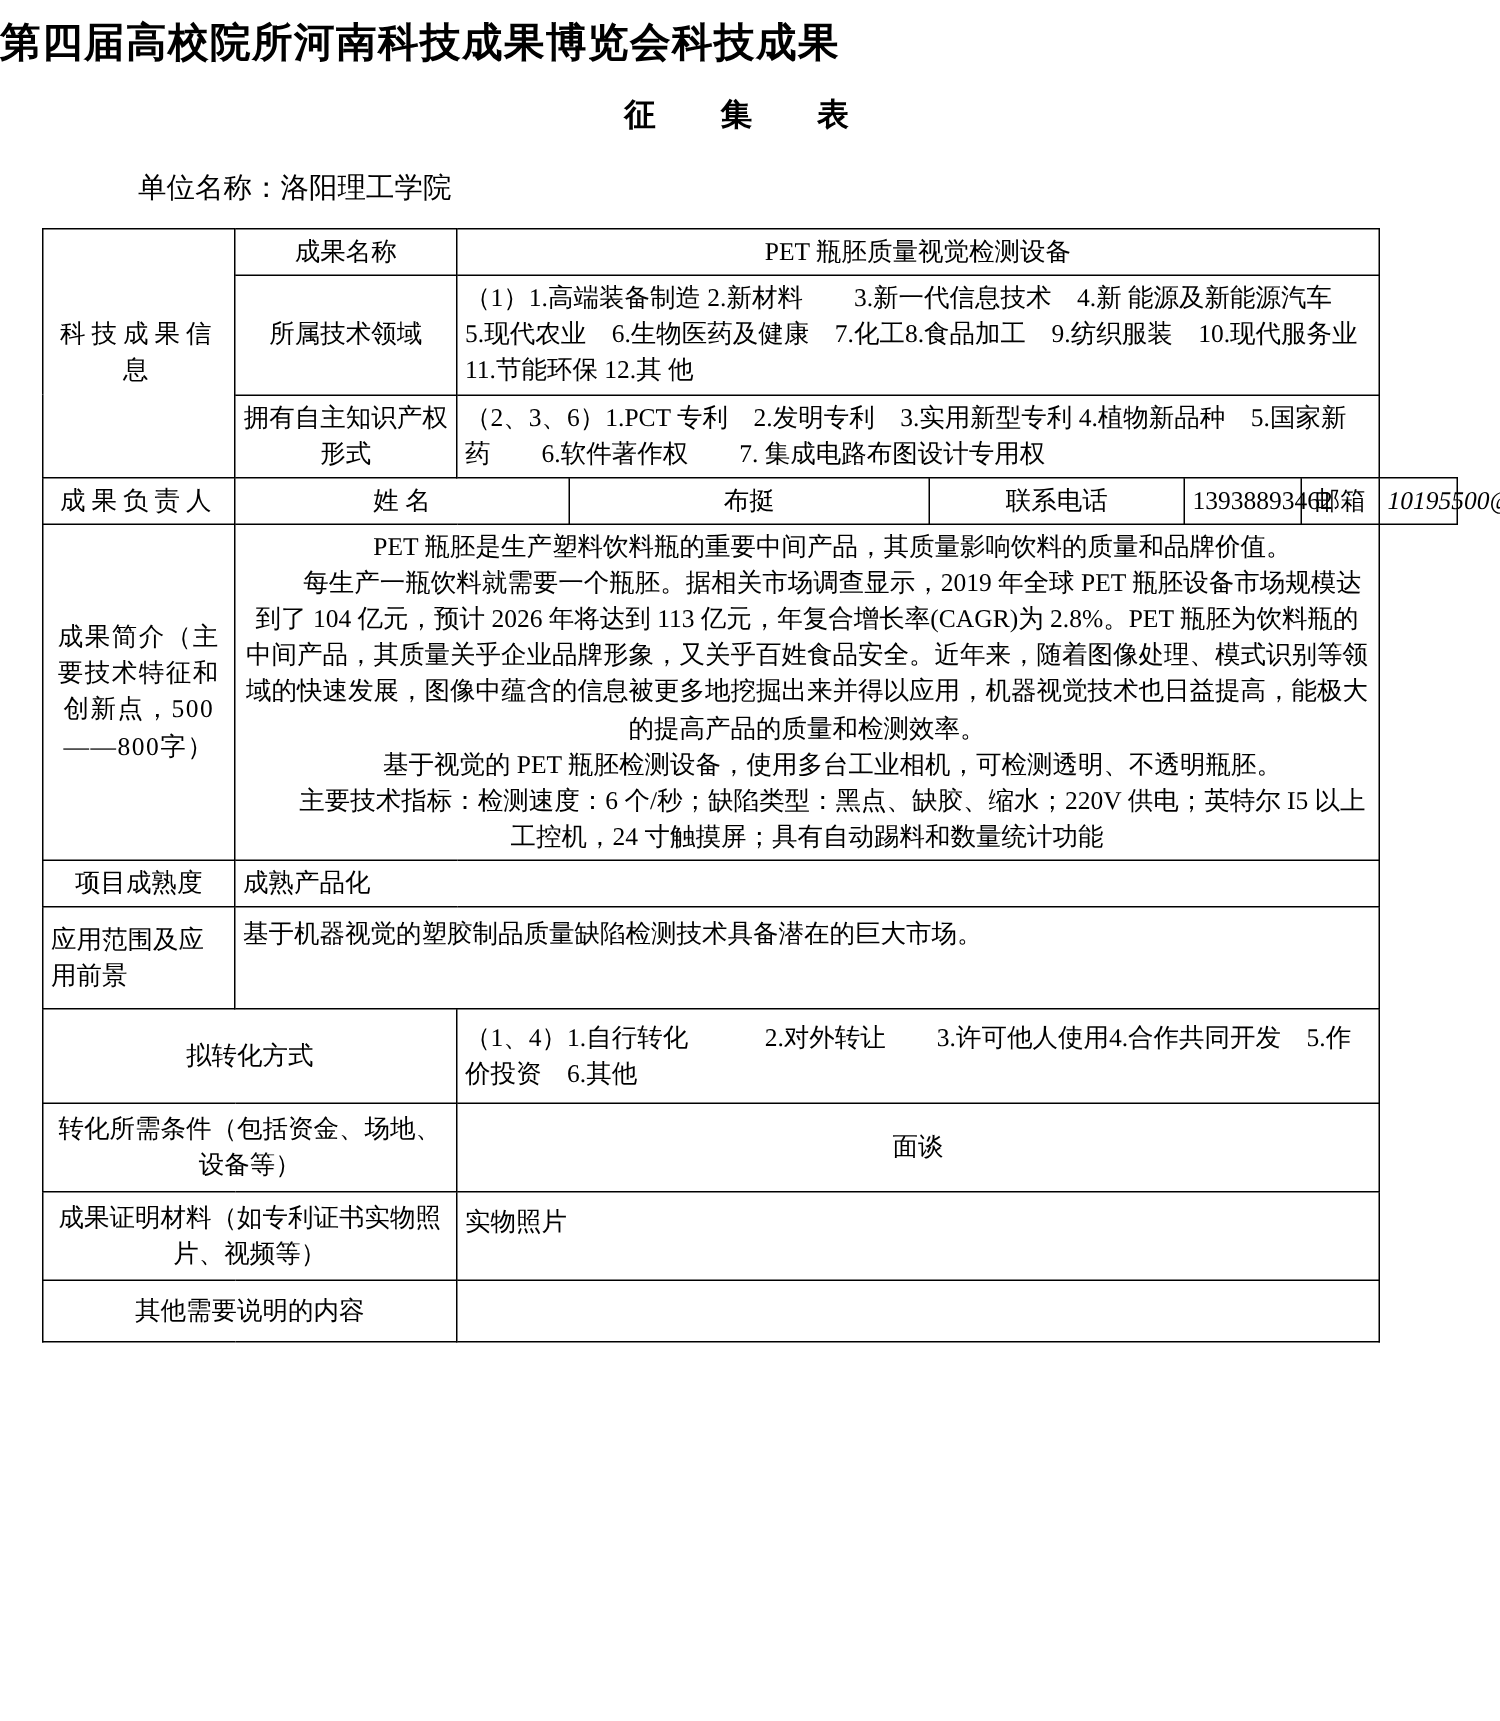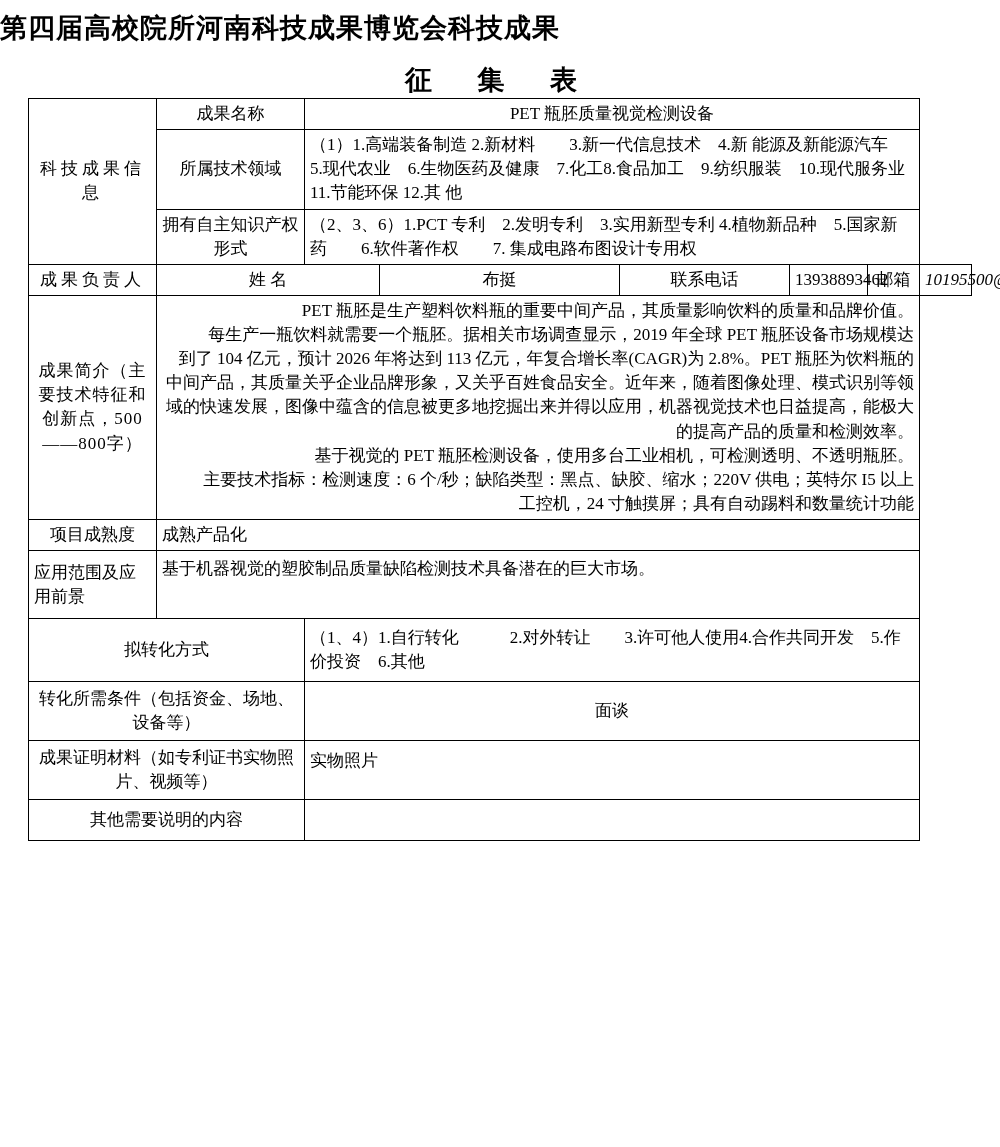--- a/index.html
+++ b/index.html
@@ -23,21 +23,21 @@
   .title-line1 {
     text-align: left;
     font-size: 27px;
     font-weight: bold;
     letter-spacing: 1px;
     margin: 10px 0 0 0;
     font-family: "DejaVu Serif", "Liberation Serif", serif;
   }
   .title-line2 {
     text-align: center;
-    font-size: 27px;
+    font-size: 21px;
     font-weight: bold;
     letter-spacing: 18px;
     margin: 16px 0 0 0;
     font-family: "DejaVu Serif", "Liberation Serif", serif;
   }
   .unit-line {
     margin: 22px 0 14px 92px;
     font-size: 19px;
     font-family: "DejaVu Serif", "Liberation Serif", serif;
   }
@@ -60,21 +60,21 @@
   .lft { text-align: left; }
   .rowlabel {
     text-align: center;
     font-size: 17px;
   }
   .label-spread {
     letter-spacing: 4px;
     margin-top: 12px;
   }
   .intro {
-    text-align: right;
+    text-align: center;
     font-size: 17px;
     line-height: 1.52;
   }
   .intro p {
     margin: 0;
     text-indent: 2em;
   }
   .tech-field {
     font-size: 17px;
     line-height: 1.5;
@@ -88,20 +88,21 @@
     letter-spacing: 1px;
   }
 </style>
 </head>
 <body>
 
 <div class="page">
 
   <div class="title-line1">第四届高校院所河南科技成果博览会科技成果</div>
   <div class="title-line2">征 集 表</div>
+  <div class="unit-line">单位名称：洛阳理工学院</div>
 
   <table class="form">
     <colgroup>
       <col style="width:128px">
       <col style="width:148px">
       <col style="width:75px">
       <col style="width:110px">
       <col style="width:130px">
       <col style="width:170px">
       <col style="width:78px">

